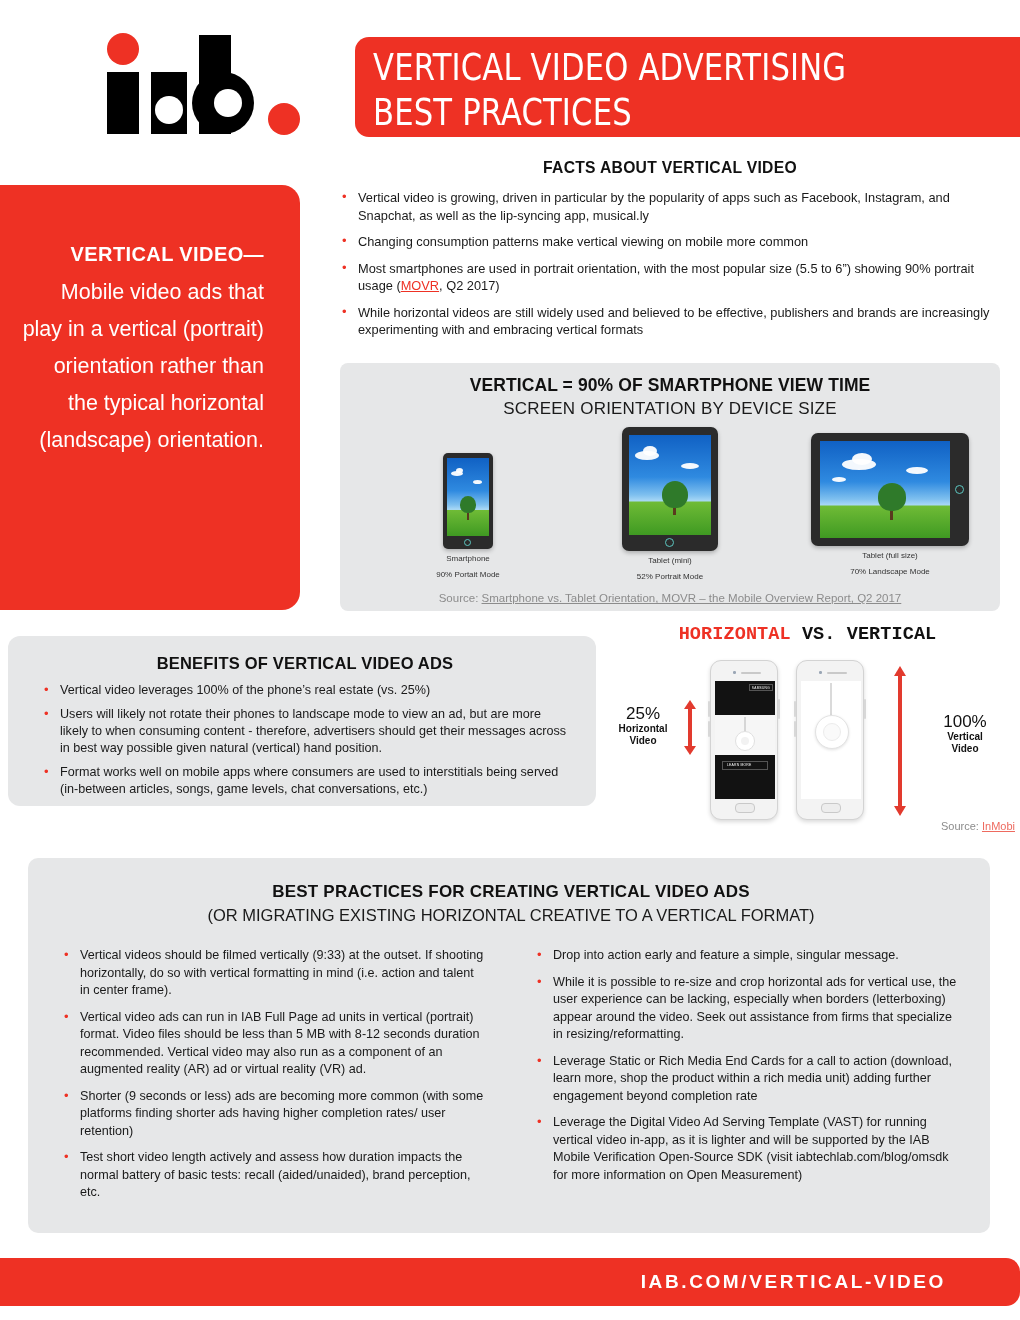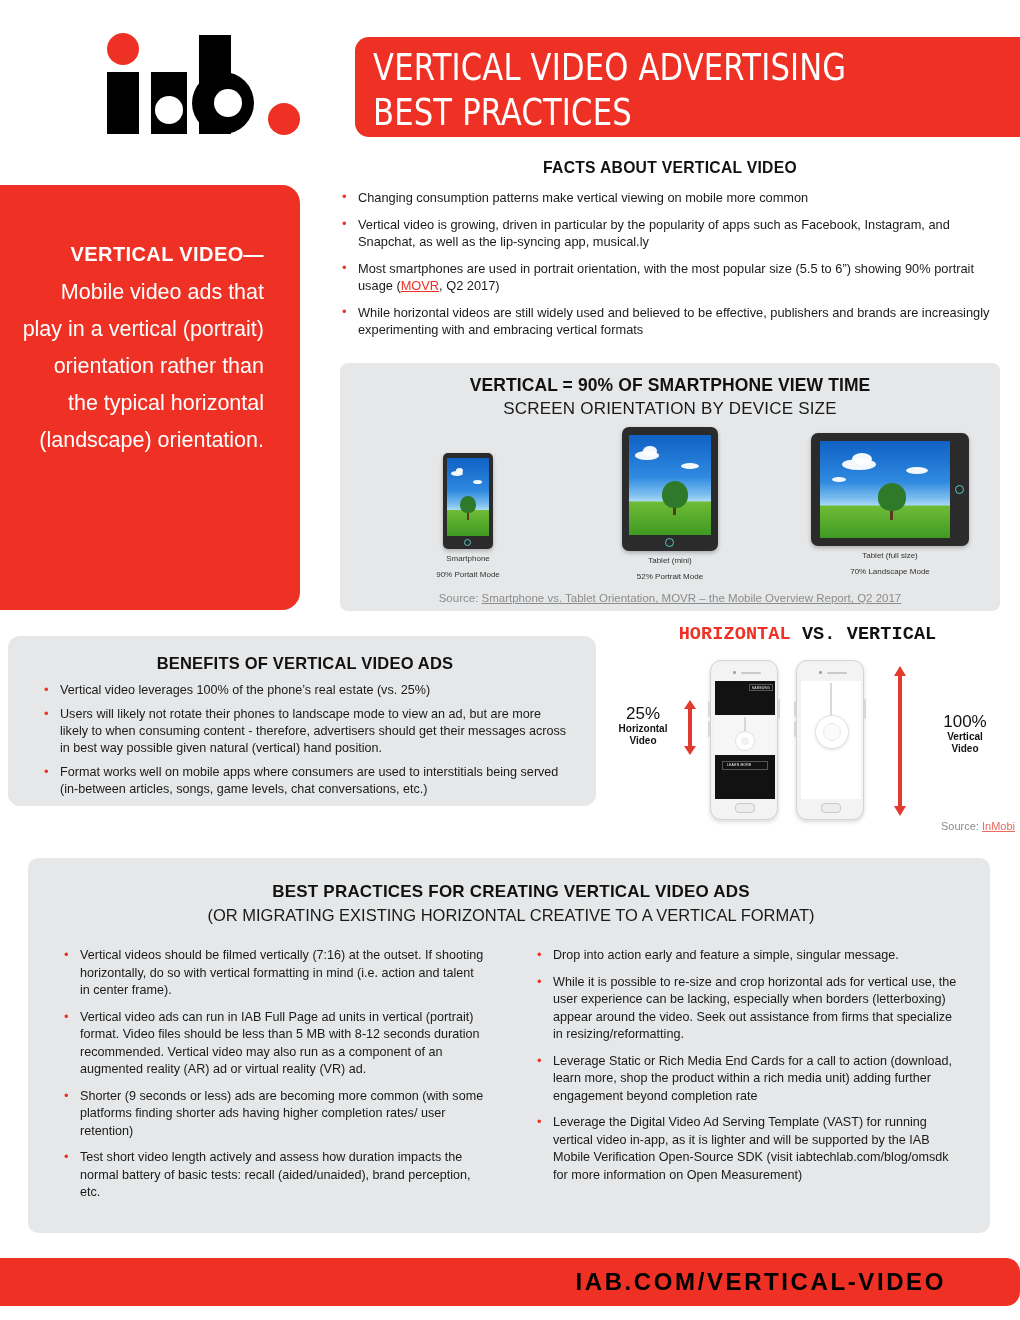--- a/index.html
+++ b/index.html
@@ -152,21 +152,21 @@
   .bp ul.bl li { font-size:12.6px; line-height:17.5px; margin-bottom:9px; }
 
   
   .footer {
     position:absolute; left:0; top:1258px; width:1020px; height:48px;
     background:#ee3124; border-radius:0 14px 14px 0;
     display:flex; align-items:center; justify-content:flex-end;
     padding-right:74px;
   }
   .footer span {
-    color:#000000; font-size:24px; font-weight:bold; letter-spacing:2.6px;
+    color:#ffffff; font-size:19px; font-weight:bold; letter-spacing:2.6px;
     font-family:"Liberation Sans Narrow","Liberation Sans",sans-serif;
   }
 </style>
 </head>
 <body>
 
 <div class="page">
 
   <div class="logo">
     <svg width="235" height="105" viewBox="0 0 235 105">
@@ -194,22 +194,22 @@
   </div>
 
   <div class="red-panel">
     <div class="head">VERTICAL VIDEO—</div>
     <div class="body">Mobile video ads that play in a vertical (portrait) orientation rather than the typical horizontal (landscape) orientation.</div>
   </div>
 
   <div class="facts">
     <h2>FACTS ABOUT VERTICAL VIDEO</h2>
     <ul class="bl">
+      <li>Vertical video is growing, driven in particular by the popularity of apps such as Facebook, Instagram, and Snapchat, as well as the lip-syncing app, musical.ly</li>
       <li>Changing consumption patterns make vertical viewing on mobile more common</li>
-      <li>Vertical video is growing, driven in particular by the popularity of apps such as Facebook, Instagram, and Snapchat, as well as the lip-syncing app, musical.ly</li>
       <li><span>Most smartphones are used in portrait orientation, with the most popular size (5.5 to 6”) showing 90% portrait usage (</span><a class="lnk" href="#">MOVR</a><span>, Q2 2017)</span></li>
       <li>While horizontal videos are still widely used and believed to be effective, publishers and brands are increasingly experimenting with and embracing vertical formats</li>
     </ul>
   </div>
 
   <div class="orient">
     <h3>VERTICAL = 90% OF SMARTPHONE VIEW TIME</h3>
     <h4>SCREEN ORIENTATION BY DEVICE SIZE</h4>
 
     <div class="devrow">
@@ -344,21 +344,21 @@
       <div class="srcsm"><span>Source: </span><a href="#">InMobi</a></div>
     </div>
   </div>
 
   <div class="bp">
     <h3>BEST PRACTICES FOR CREATING VERTICAL VIDEO ADS</h3>
     <h4>(OR MIGRATING EXISTING HORIZONTAL CREATIVE TO A VERTICAL FORMAT)</h4>
     <div class="bpcols">
       <div>
         <ul class="bl">
-          <li>Vertical videos should be filmed vertically (7:16) at the outset. If shooting horizontally, do so with vertical formatting in mind (i.e. action and talent in center frame).</li>
+          <li>Vertical videos should be filmed vertically (9:33) at the outset. If shooting horizontally, do so with vertical formatting in mind (i.e. action and talent in center frame).</li>
           <li>Vertical video ads can run in IAB Full Page ad units in vertical (portrait) format. Video files should be less than 5 MB with 8-12 seconds duration recommended.  Vertical video may also run as a component of an augmented reality (AR) ad or virtual reality (VR) ad.</li>
           <li>Shorter (9 seconds or less) ads are becoming more common (with some platforms finding shorter ads having higher completion rates/ user retention)</li>
           <li>Test short video length actively and assess how duration impacts the normal battery of basic tests: recall (aided/unaided), brand perception, etc.</li>
         </ul>
       </div>
       <div>
         <ul class="bl">
           <li>Drop into action early and feature a simple, singular message.</li>
           <li>While it is possible to re-size and crop horizontal ads for vertical use, the user experience can be lacking, especially when borders (letterboxing) appear around the video. Seek out assistance from firms that specialize in resizing/reformatting.</li>
           <li>Leverage Static or Rich Media End Cards for a call to action (download, learn more, shop the product within a rich media unit) adding further engagement beyond completion rate</li>

